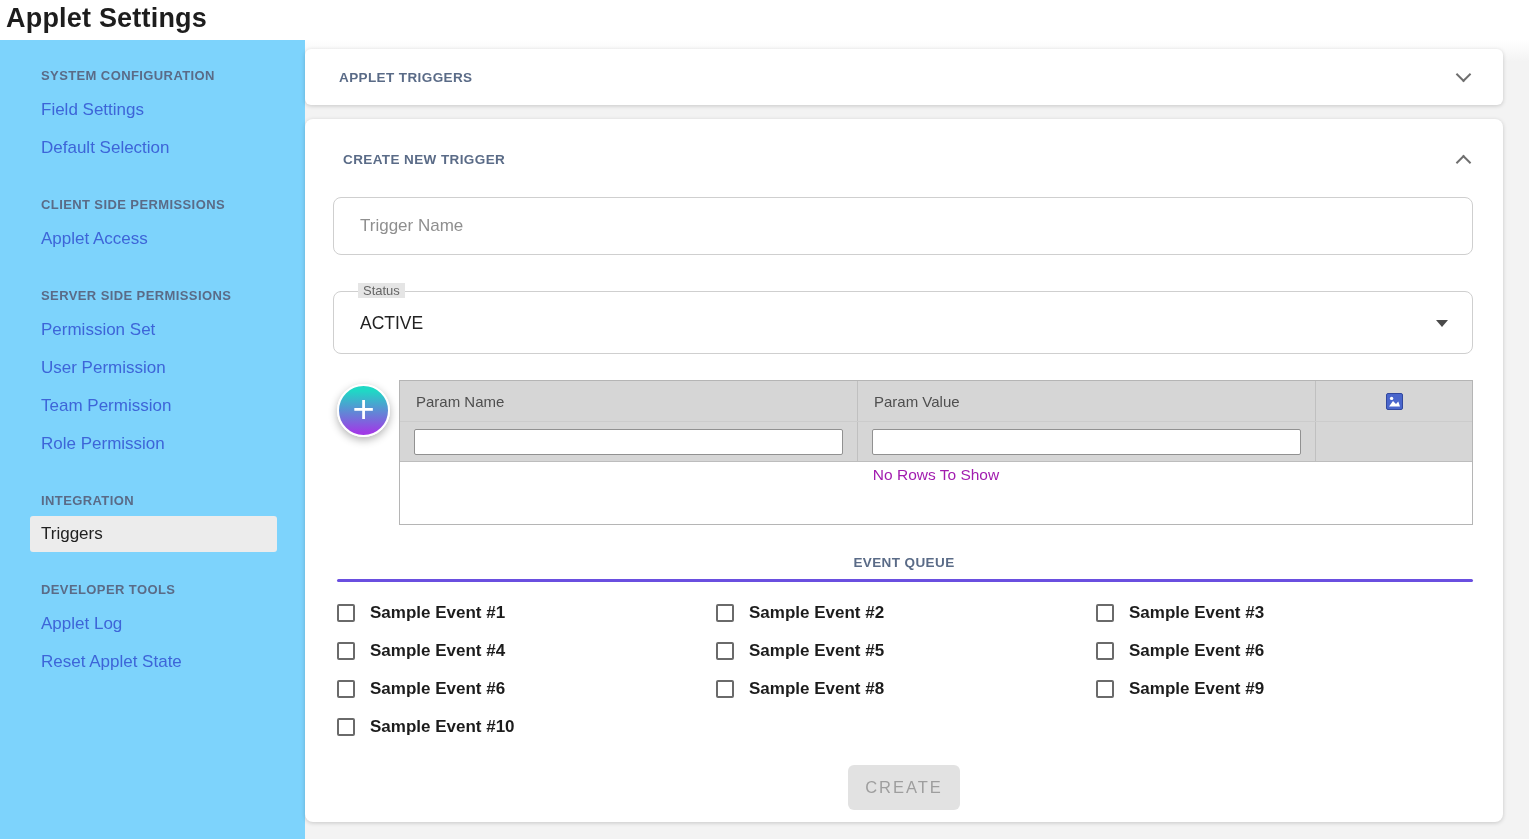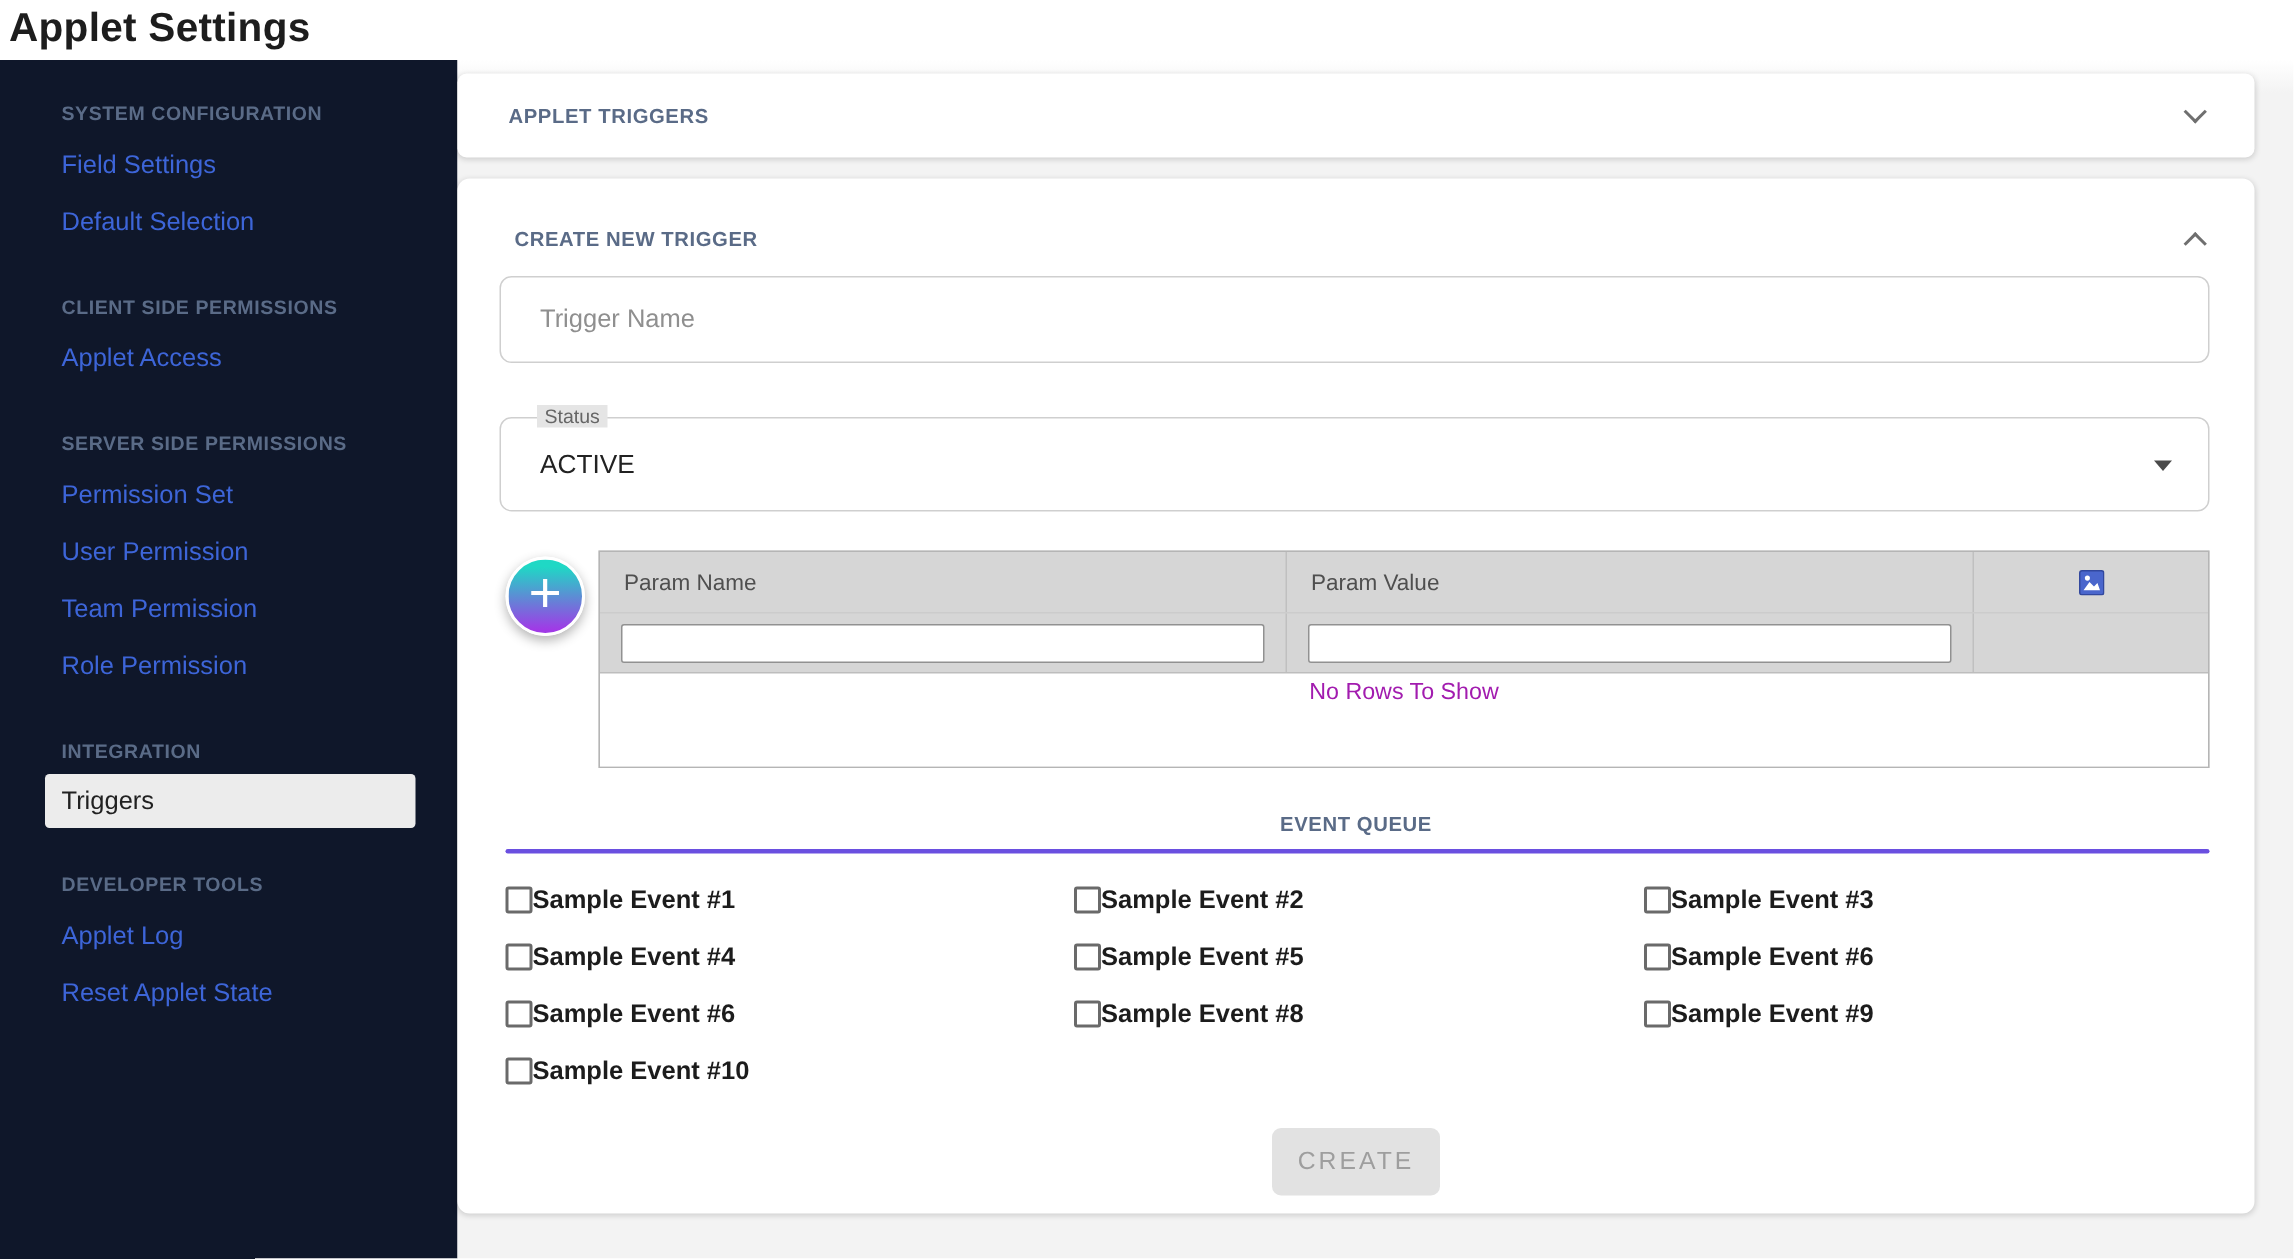--- a/index.html
+++ b/index.html
@@ -15,21 +15,21 @@
   h1.page-title {
     margin: 0; padding: 3px 0 0 6px;
     font-size: 27px; font-weight: 600; color: #1d1d1d;
     height: 40px; letter-spacing: 0.2px;
   }
 
   
   .layout { display: flex; height: 799px; }
 
   
-  .sidebar { width: 305px; padding-top: 22px; background: #0f172a; flex: 0 0 305px; }
+  .sidebar { width: 305px; padding-top: 22px; background: #7dd3fc; flex: 0 0 305px; }
   .side-section { margin-bottom: 24px; }
   .side-heading {
     margin: 0 0 2px 41px;
     font-size: 13px; font-weight: bold; color: #5a6b87;
     letter-spacing: 0.4px; padding: 6px 0;
   }
   .side-item {
     display: block; padding: 9px 0 9px 41px;
     font-size: 17px; color: #3d65d8; text-decoration: none; cursor: pointer;
   }
@@ -63,21 +63,21 @@
   }
   .chev {
     width: 11px; height: 11px; display: inline-block;
     border-right: 2.5px solid #6f6f6f; border-bottom: 2.5px solid #6f6f6f;
   }
   .chev.down { transform: rotate(45deg); margin-top: -5px; }
   .chev.up   { transform: rotate(-135deg); margin-top: 6px; }
 
   
   .trigger-input {
-    display: block; margin: 16px 30px 0 28px; width: calc(100% - 58px);
+    display: block; margin: 29px 30px 0 28px; width: calc(100% - 58px);
     height: 58px; border: 1px solid #cfcfcf; border-radius: 8px;
     padding: 0 26px; font-size: 17px; color: #333;
     font-family: "Liberation Sans", sans-serif; outline: none;
   }
   .trigger-input::placeholder { color: #8f8f8f; }
 
   
   .status-box {
     position: relative; margin: 36px 30px 0 28px; height: 63px;
     border: 1px solid #cfcfcf; border-radius: 8px; cursor: pointer; background: #fff;
@@ -132,21 +132,21 @@
     font-size: 13.5px; font-weight: bold; color: #5a6b87; letter-spacing: 0.4px;
   }
   .eq-line {
     height: 3px; background: #6a4fe0; border-radius: 2px;
     margin: 9px 30px 0 32px;
   }
   .eq-grid {
     display: grid; grid-template-columns: 379px 380px 1fr;
     row-gap: 18px; margin: 21px 30px 0 32px;
   }
-  .eq-item { display: flex; align-items: center; cursor: pointer; }
+  .eq-item { display: flex; align-items: center; gap: 15px; cursor: pointer; }
   .eq-item input[type="checkbox"] {
     appearance: none; -webkit-appearance: none;
     width: 18px; height: 18px; margin: 0;
     border: 2px solid #6a6a6a; border-radius: 2px; background: #fff; cursor: pointer;
   }
   .eq-item span { font-size: 17px; font-weight: bold; color: #1c1c1c; }
 
   
   .create-btn {
     display: block; margin: 28px auto 4px;

